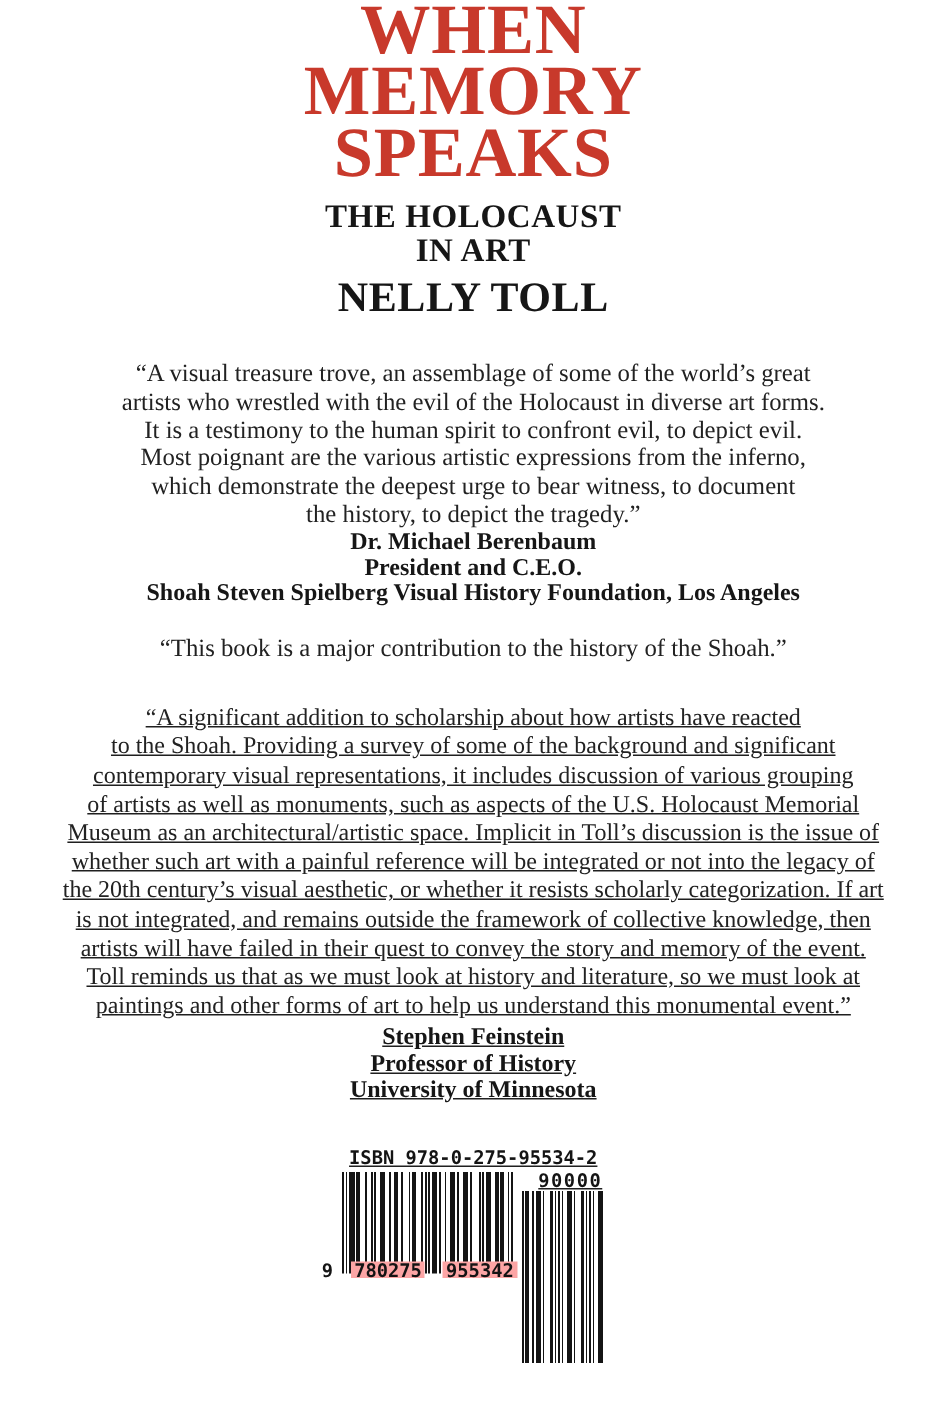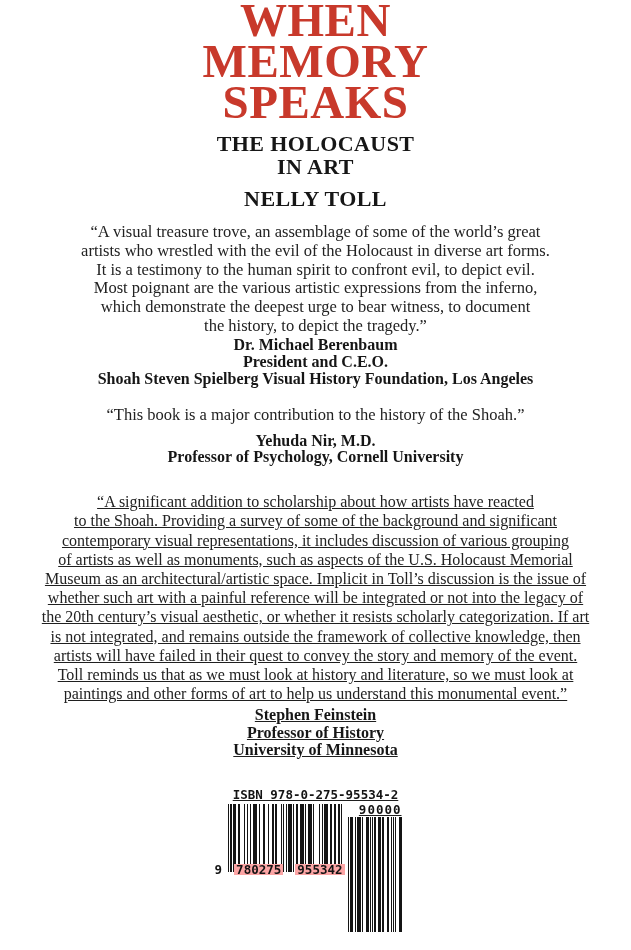--- a/index.html
+++ b/index.html
@@ -28,32 +28,32 @@
   .subtitle {
     margin-top: 9px;
     font-size: 22px;
     line-height: 23px;
     font-weight: bold;
     letter-spacing: 0.4px;
     color: #161616;
   }
   .author {
     margin-top: 9px;
-    font-size: 22px;
+    font-size: 28px;
     line-height: 23px;
     font-weight: bold;
     letter-spacing: 0.4px;
     color: #161616;
   }
 
   .quote p { margin: 0; }
   .qtext { font-size: 16.5px; line-height: 18.8px; color: #222; }
   .qattr { font-weight: bold; font-size: 16px; line-height: 17.2px; margin-top: 5px; color: #161616; }
 
-  .q1 { margin-top: 13px; }
+  .q1 { margin-top: 30px; }
   .q2 { margin-top: 19px; }
   .q2 .qattr { margin-top: 8px; line-height: 16px; }
   .q3 { margin-top: 27px; text-decoration: underline; }
   .q3 .qtext { font-size: 16px; line-height: 19.2px; }
   .q3 .qattr { margin-top: 3px; line-height: 17.5px; text-align: center; }
 
   .barcode {
     width: 176px;
     margin: 30px auto 0;
     text-align: left;
@@ -108,22 +108,20 @@
 Most poignant are the various artistic expressions from the inferno,
 which demonstrate the deepest urge to bear witness, to document
 the history, to depict the tragedy.”</p>
     <p class="qattr lines">Dr. Michael Berenbaum
 President and C.E.O.
 Shoah Steven Spielberg Visual History Foundation, Los Angeles</p>
   </section>
 
   <section class="quote q2">
     <p class="qtext lines">“This book is a major contribution to the history of the Shoah.”</p>
-    <p class="qattr lines">Yehuda Nir, M.D.
-Professor of Psychology, Cornell University</p>
   </section>
 
   <section class="quote q3">
     <p class="qtext lines">“A significant addition to scholarship about how artists have reacted
 to the Shoah. Providing a survey of some of the background and significant
 contemporary visual representations, it includes discussion of various grouping
 of artists as well as monuments, such as aspects of the U.S. Holocaust Memorial
 Museum as an architectural/artistic space. Implicit in Toll’s discussion is the issue of
 whether such art with a painful reference will be integrated or not into the legacy of
 the 20th century’s visual aesthetic, or whether it resists scholarly categorization. If art

